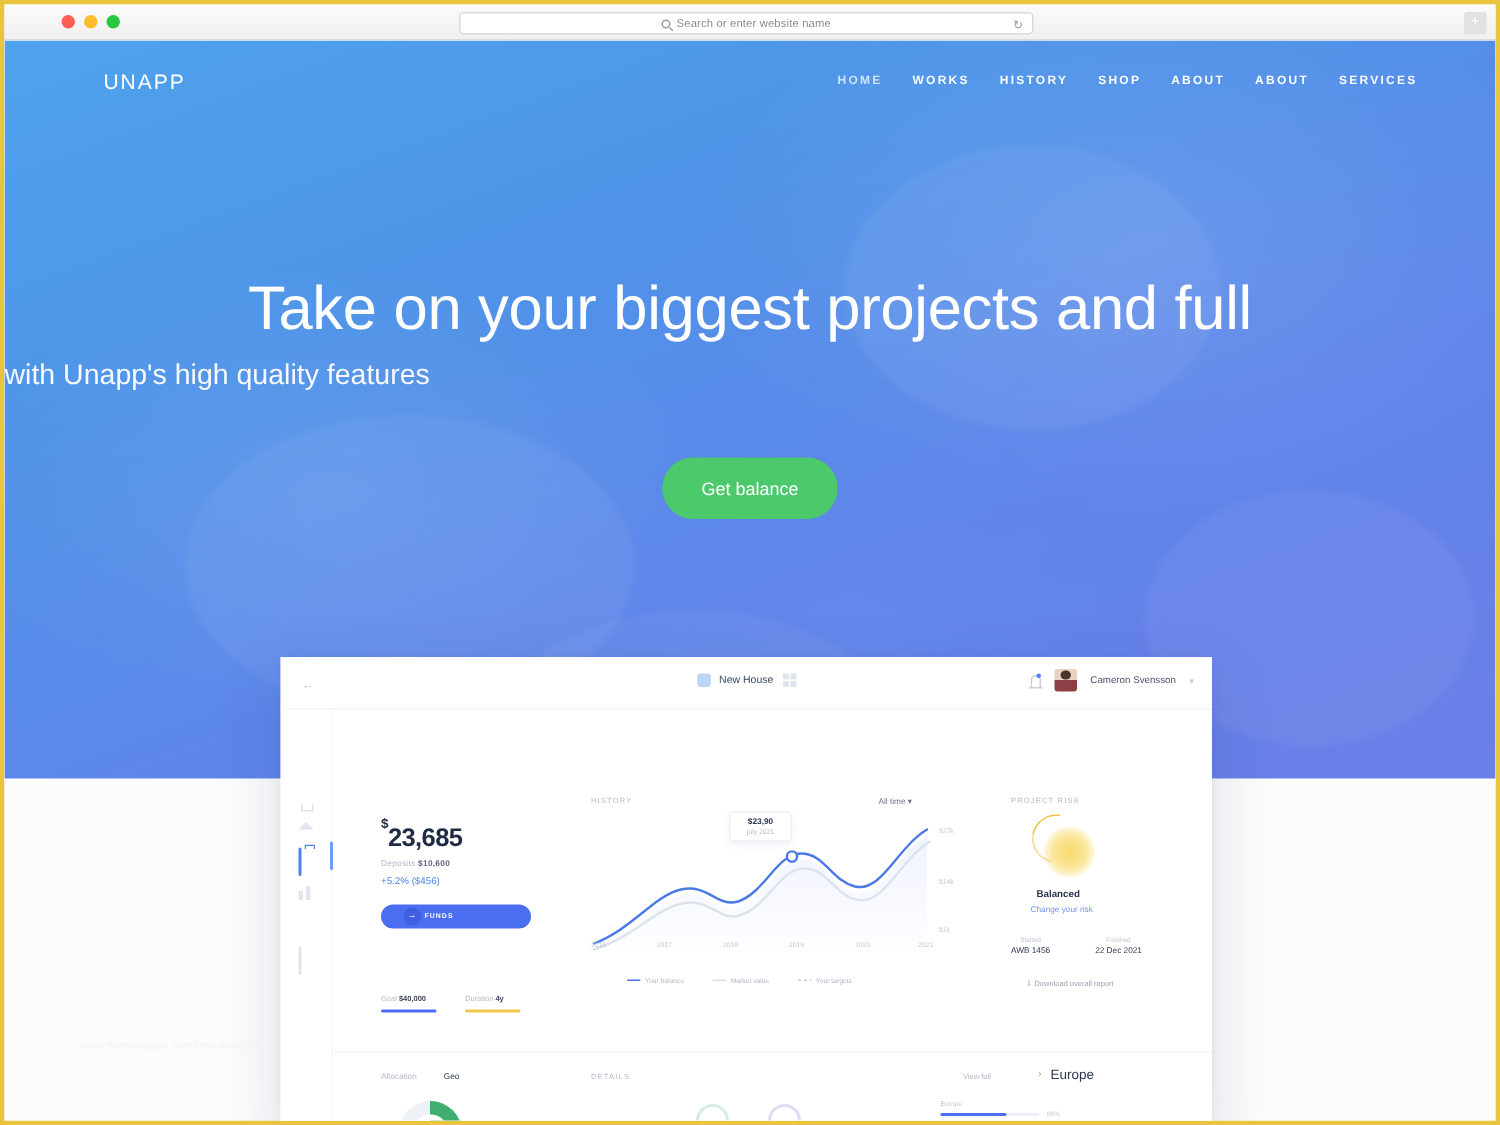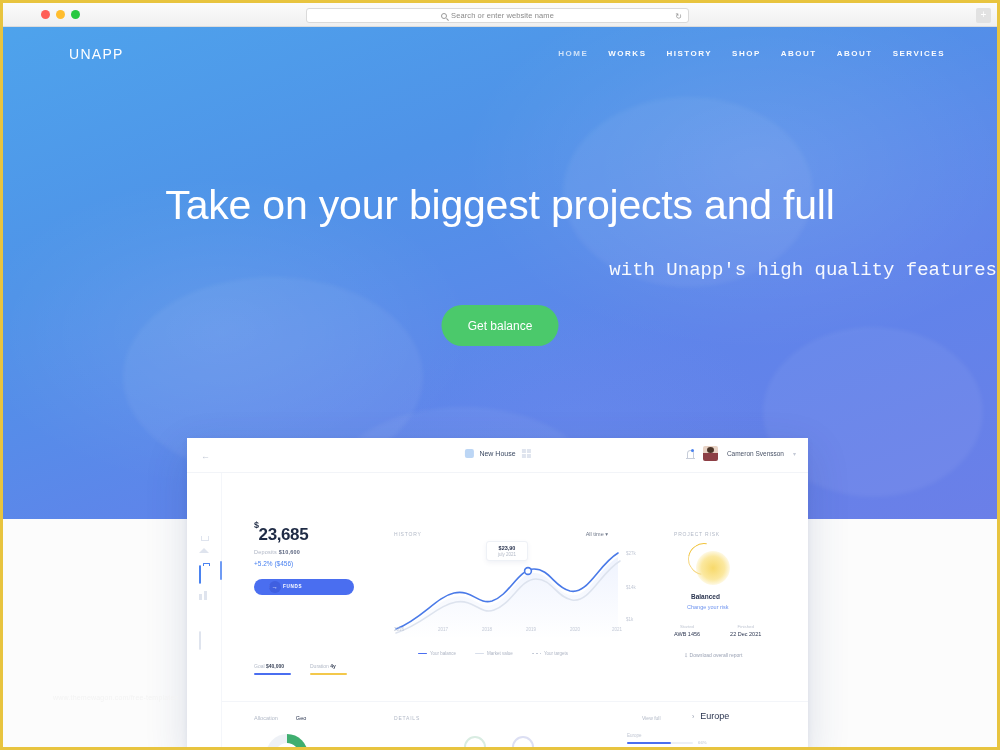--- a/index.html
+++ b/index.html
@@ -113,23 +113,23 @@
   #navlinks a.dim { color: rgba(255,255,255,.72); padding-left: 36px; }
 
   
   #hero-title {
     position: absolute; left: 0; right: 0; top: 155px;
     text-align: center; color: #ffffff;
     font-size: 41px; font-weight: normal;
     letter-spacing: -.2px;
   }
   #hero-sub {
-    position: absolute; left: 0; right: 0; top: 232px;
-    text-align: right; color: rgba(255,255,255,.95);
-    font-size: 19px; font-weight: normal; font-family: Liberation Mono, monospace;
+    position: absolute; left: 0; right: 0; top: 213px;
+    text-align: left; color: rgba(255,255,255,.95);
+    font-size: 19px; font-weight: normal;
   }
   #cta {
     position: absolute; left: 50%; top: 278px;
     transform: translateX(-50%);
     width: 117px; height: 41px;
     background: #4bc96b; border: none; border-radius: 21px;
     color: #ffffff; font-size: 12px;
     font-family: "Liberation Sans", sans-serif;
     cursor: pointer;
   }
@@ -239,21 +239,21 @@
     position: absolute; left: 33px; top: 88px;
     width: 2px; height: 19px; background: #6f9bf4; border-radius: 1px;
   }
 
   
   #dash-body {
     position: absolute; left: 35px; top: 35px; right: 0; bottom: 0;
   }
 
   
-  #stat-col { position: absolute; left: 32px; top: 52px; width: 112px; }
+  #stat-col { position: absolute; left: 32px; top: 76px; width: 112px; }
   #amount { font-size: 17px; color: #1f2b45; font-weight: bold; letter-spacing: -.4px; }
   #amount sup { font-size: 9px; top: -.55em; position: relative; font-weight: bold; }
   #deposit-line { margin-top: 4px; font-size: 5.5px; color: #aeb5c4; letter-spacing: .2px; }
   #deposit-line b { color: #5c6680; }
   #change-line { margin-top: 5px; font-size: 6.5px; color: #4a82f0; }
   #addfunds {
     margin-top: 12px; width: 100px; height: 16px;
     background: #4a6ef0; border-radius: 8px; border: none;
     position: relative; cursor: pointer;
   }

